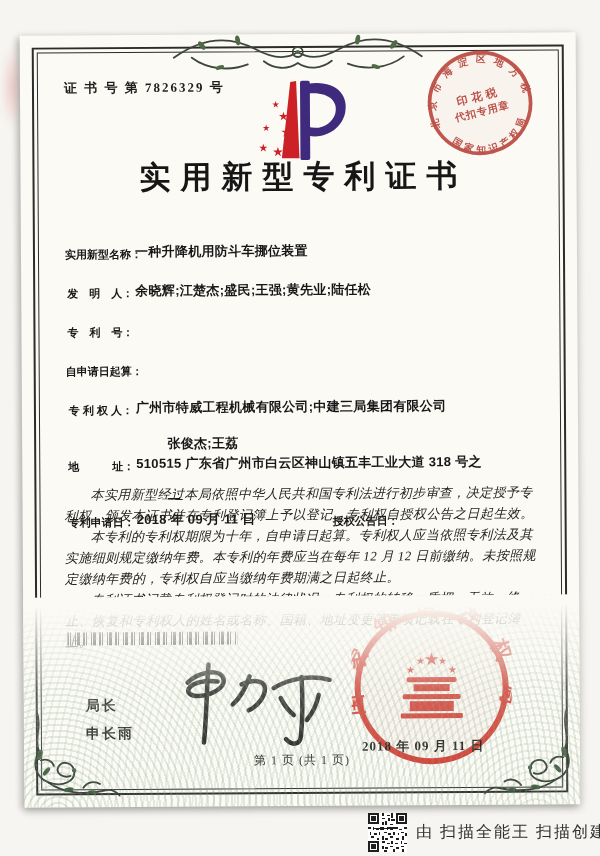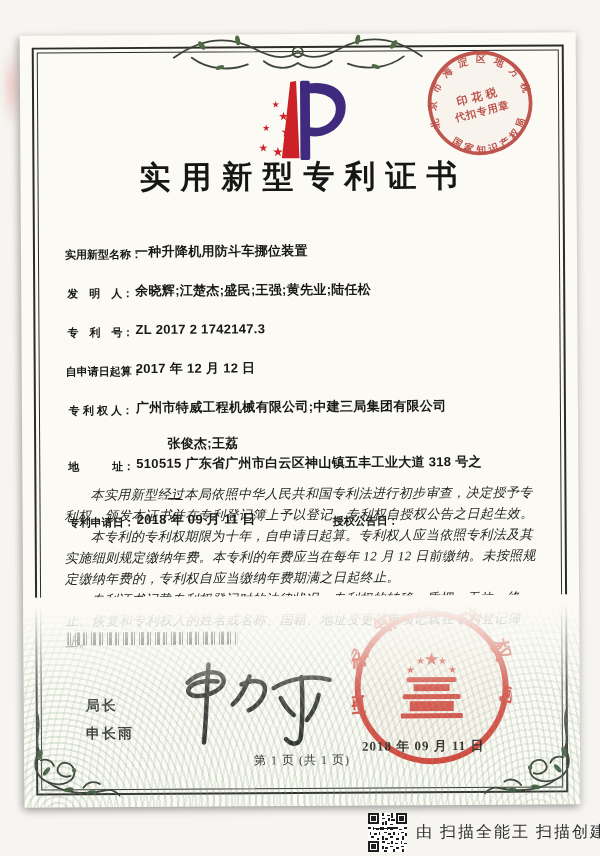--- a/index.html
+++ b/index.html
@@ -134,20 +134,21 @@
     </g>
     <g fill="#3f5a3f">
       <ellipse cx="13" cy="46" rx="2.6" ry="6" transform="rotate(18 13 46)"></ellipse>
       <ellipse cx="20" cy="64" rx="2.4" ry="5.4" transform="rotate(40 20 64)"></ellipse>
       <ellipse cx="44" cy="84" rx="2.4" ry="5.4" transform="rotate(82 44 84)"></ellipse>
       <ellipse cx="70" cy="87" rx="2.2" ry="5" transform="rotate(95 70 87)"></ellipse>
       <circle cx="50" cy="63" r="2.4"></circle>
     </g>
   </svg>
 
+  <div class="cert-no">证 书 号 第 7826329 号</div>
 
   <svg class="logo" viewBox="0 0 100 90">
     <polygon points="37,6 43,5 46,84 28,84" fill="#cc2127"></polygon>
     <rect x="47" y="5" width="10" height="81" rx="2" fill="#3f2a7e"></rect>
     <path d="M55 8 C84 4 97 20 93 38 C89 56 70 65 55 61 L55 52 C68 56 80 49 83 38 C86 26 76 16 55 18 Z" fill="#3f2a7e"></path>
     <g fill="#cc2127" font-family="'DejaVu Sans',sans-serif" text-anchor="middle">
       <text x="22" y="32" font-size="9">★</text>
       <text x="30" y="45" font-size="12">★</text>
       <text x="12" y="56" font-size="9">★</text>
       <text x="33" y="62" font-size="14">★</text>
@@ -178,25 +179,23 @@
     <div class="frow">
       <span class="flabel">实用新型名称：</span>
       <span class="fvalue">一种升降机用防斗车挪位装置</span>
     </div>
     <div class="frow">
       <span class="flabel">发　明　人：</span>
       <span class="fvalue">余晓辉;江楚杰;盛民;王强;黄先业;陆任松</span>
     </div>
     <div class="frow">
       <span class="flabel">专　利　号：</span>
-      <span class="fvalue">ZL 2017 2 1742147.3</span>
     </div>
     <div class="frow">
       <span class="flabel">自申请日起算：</span>
-      <span class="fvalue">2017 年 12 月 12 日</span>
     </div>
     <div class="frow tight">
       <span class="flabel">专 利 权 人：</span>
       <span class="fvalue"><span>广州市特威工程机械有限公司;中建三局集团有限公司</span><br>
         <span>张俊杰;王荔</span></span>
     </div>
     <div class="frow tight">
       <span class="flabel">地　　　址：</span>
       <span class="fvalue"><span>510515 广东省广州市白云区神山镇五丰工业大道 318 号之</span><br>
         <span>一</span></span>

